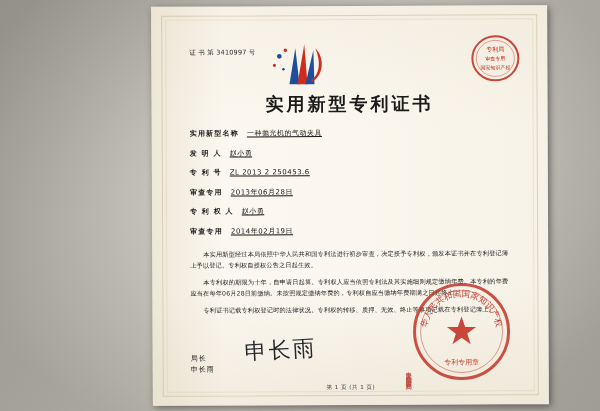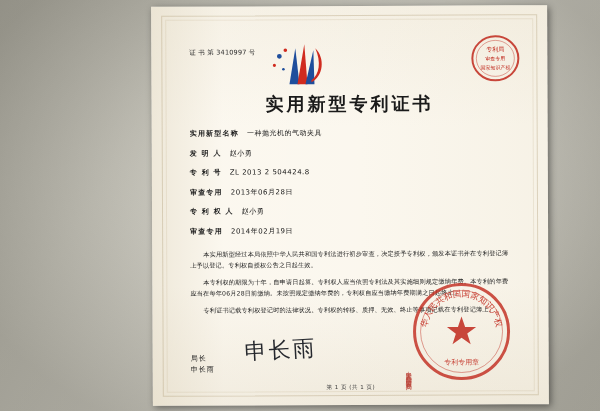--- a/index.html
+++ b/index.html
@@ -130,20 +130,21 @@
   }
   .field-label {
     letter-spacing: 1.2px;
     margin-right: 8px;
     color: #1d1d1d;
     font-weight: bold;
   }
   .field-value {
     letter-spacing: 0.5px;
     color: #151515;
+    text-decoration: underline;
   }
 
   
   .body-text {
     position: absolute;
     left: 38px;
     top: 243px;
     width: 318px;
     font-size: 6.2px;
     line-height: 10.5px;
@@ -255,21 +256,21 @@
       <div class="field-row">
         <span class="field-label">实用新型名称</span>
         <span class="field-value">一种抛光机的气动夹具</span>
       </div>
       <div class="field-row">
         <span class="field-label">发 明 人</span>
         <span class="field-value">赵小勇</span>
       </div>
       <div class="field-row">
         <span class="field-label">专 利 号</span>
-        <span class="field-value">ZL 2013 2 504424.8</span>
+        <span class="field-value">ZL 2013 2 250453.6</span>
       </div>
       <div class="field-row">
         <span class="field-label">审查专用</span>
         <span class="field-value">2013年06月28日</span>
       </div>
       <div class="field-row">
         <span class="field-label">专 利 权 人</span>
         <span class="field-value">赵小勇</span>
       </div>
       <div class="field-row">

